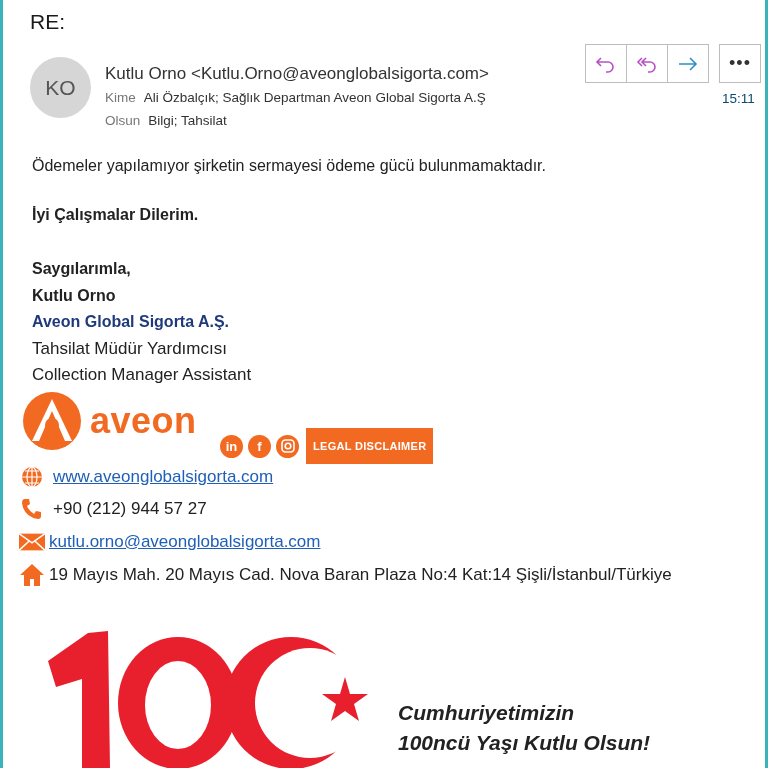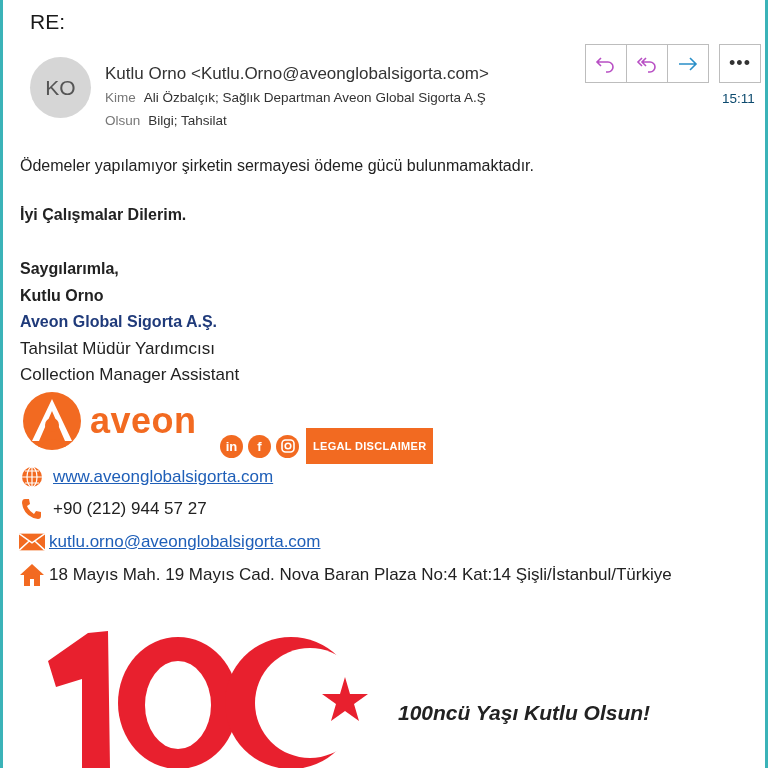--- a/index.html
+++ b/index.html
@@ -23,21 +23,21 @@
   .actions { position:absolute; left:586px; top:44px; display:flex; }
   .act-btn {
     width:40px; height:37px; border:1px solid #bdbdbd; margin-left:-1px;
     display:flex; align-items:center; justify-content:center; background:#fff;
   }
   .more-btn {
     position:absolute; left:719px; top:44px; width:40px; height:37px; border:1px solid #bdbdbd;
     display:flex; align-items:center; justify-content:center; font-size:18px; color:#333; letter-spacing:1px;
   }
   .time { position:absolute; left:722px; top:91px; font-size:13.5px; color:#0c4a6e; }
-  .body-text { position:absolute; left:20px; font-size:16px; color:#222; }
+  .body-text { position:absolute; left:32px; font-size:16px; color:#222; }
   .b { font-weight:bold; }
   .blue { color:#1f3a7a; font-weight:bold; }
   .logo { position:absolute; left:22px; top:391px; display:flex; align-items:center; }
   .logo-word { font-size:36px; color:#f26a21; font-weight:bold; margin-left:8px; letter-spacing:0.5px; }
   .social { position:absolute; left:220px; top:428px; display:flex; align-items:center; }
   .soc {
     width:23px; height:23px; border-radius:50%; background:#f26a21; color:#fff; font-weight:bold;
     font-size:13px; display:flex; align-items:center; justify-content:center; margin-right:5px;
   }
   .legal {
@@ -144,26 +144,27 @@
       </svg>
   </span>
   <a>kutlu.orno@aveonglobalsigorta.com</a>
 </div>
 <div class="contact" style="top:563px;">
   <span class="c-icon" style="margin-right:4px;">
     <svg width="26" height="24" viewBox="0 0 26 24">
         <path d="M13 1 L1 12 H5 V23 H11 V16 H15 V23 H21 V12 H25 Z" fill="#f26a21"></path>
       </svg>
   </span>
-  <span>18 Mayıs Mah. 19 Mayıs Cad. Nova Baran Plaza No:4 Kat:14 Şişli/İstanbul/Türkiye</span>
+  <span>19 Mayıs Mah. 20 Mayıs Cad. Nova Baran Plaza No:4 Kat:14 Şişli/İstanbul/Türkiye</span>
 </div>
 
 <svg class="hundred" width="340" height="143" viewBox="0 0 340 143">
   <path d="M0 36 L40 8 L60 6 L62 143 L34 143 L34 54 L8 62 Z" fill="#e8202e"></path>
   <ellipse cx="130" cy="78" rx="60" ry="66" fill="#e8202e"></ellipse>
   <ellipse cx="130" cy="80" rx="33" ry="44" fill="#fff"></ellipse>
   <circle cx="243" cy="78" r="66" fill="#e8202e"></circle>
   <circle cx="262" cy="78" r="55" fill="#fff"></circle>
   <polygon points="297,52 302,69 320,69 306,79 311,96 297,86 283,96 288,79 274,69 292,69" fill="#e8202e"></polygon>
 </svg>
 <div class="hundred-text">
+  <div>Cumhuriyetimizin</div>
   <div>100ncü Yaşı Kutlu Olsun!</div>
 </div>
 
 </body></html>

